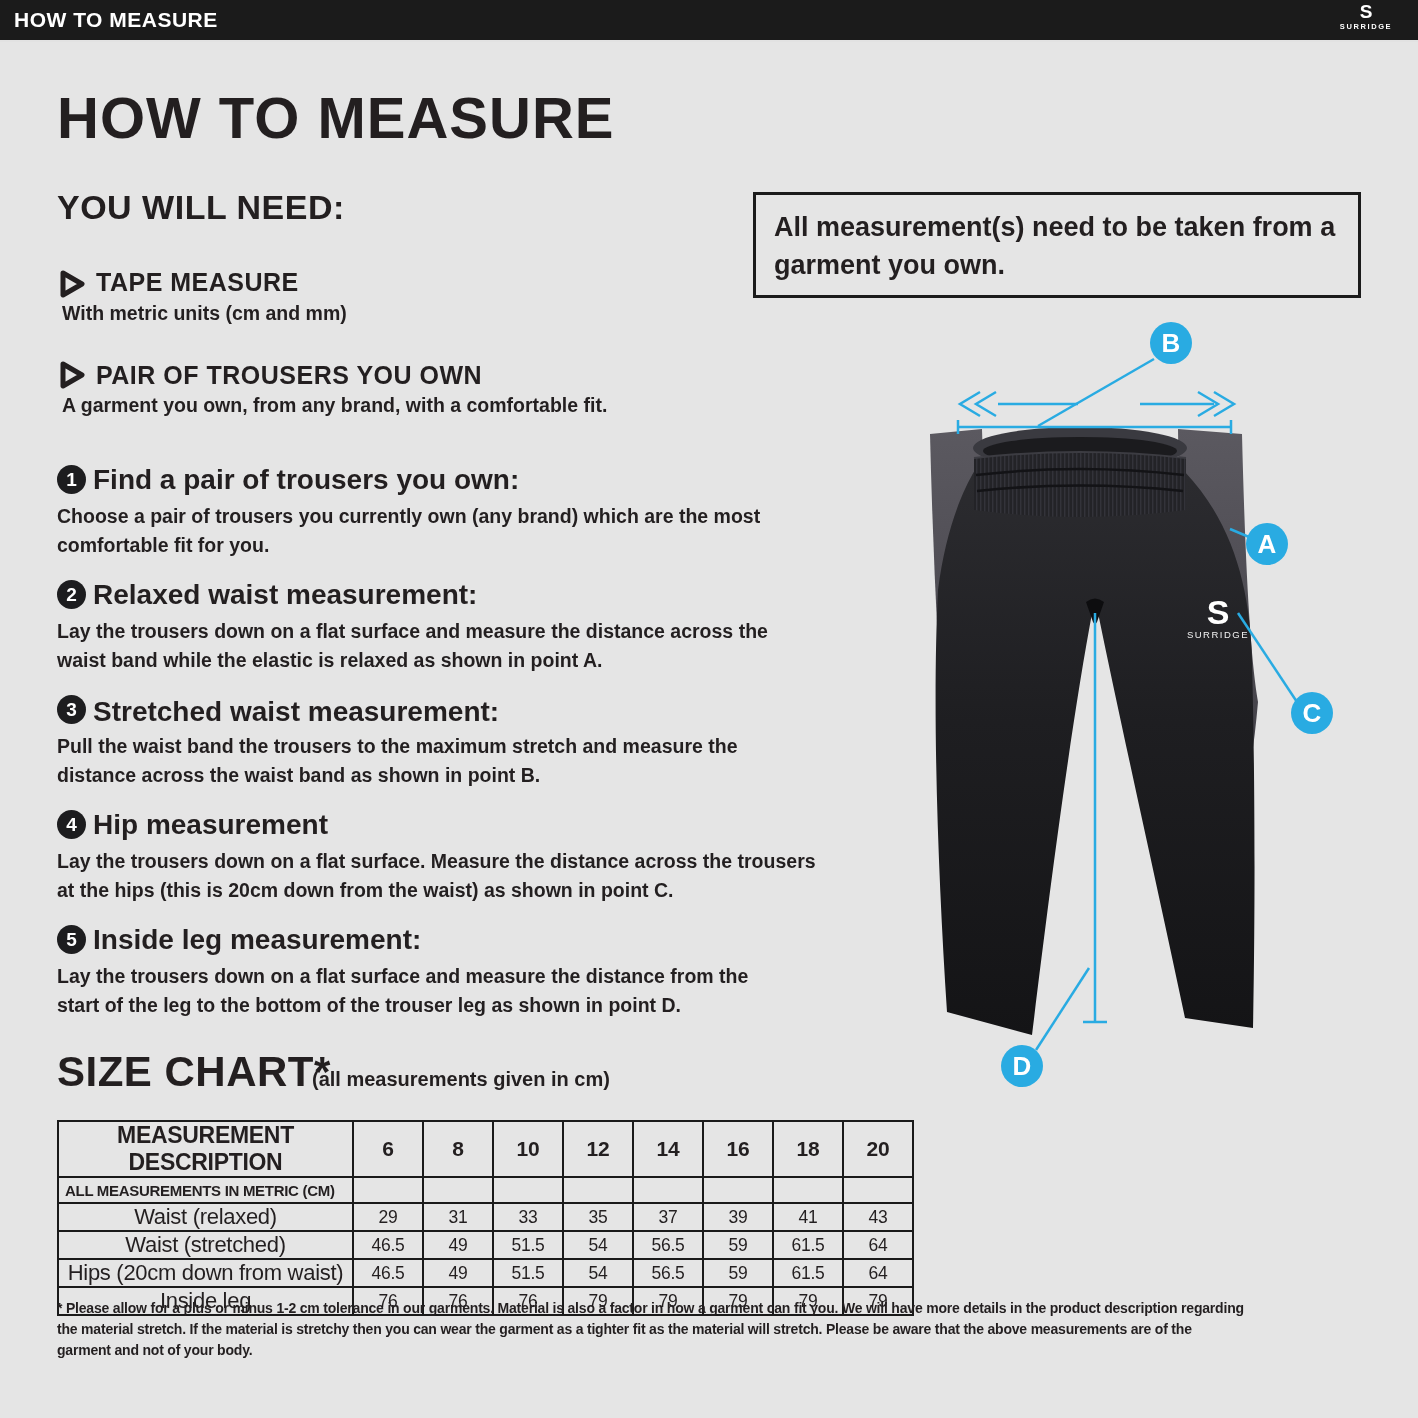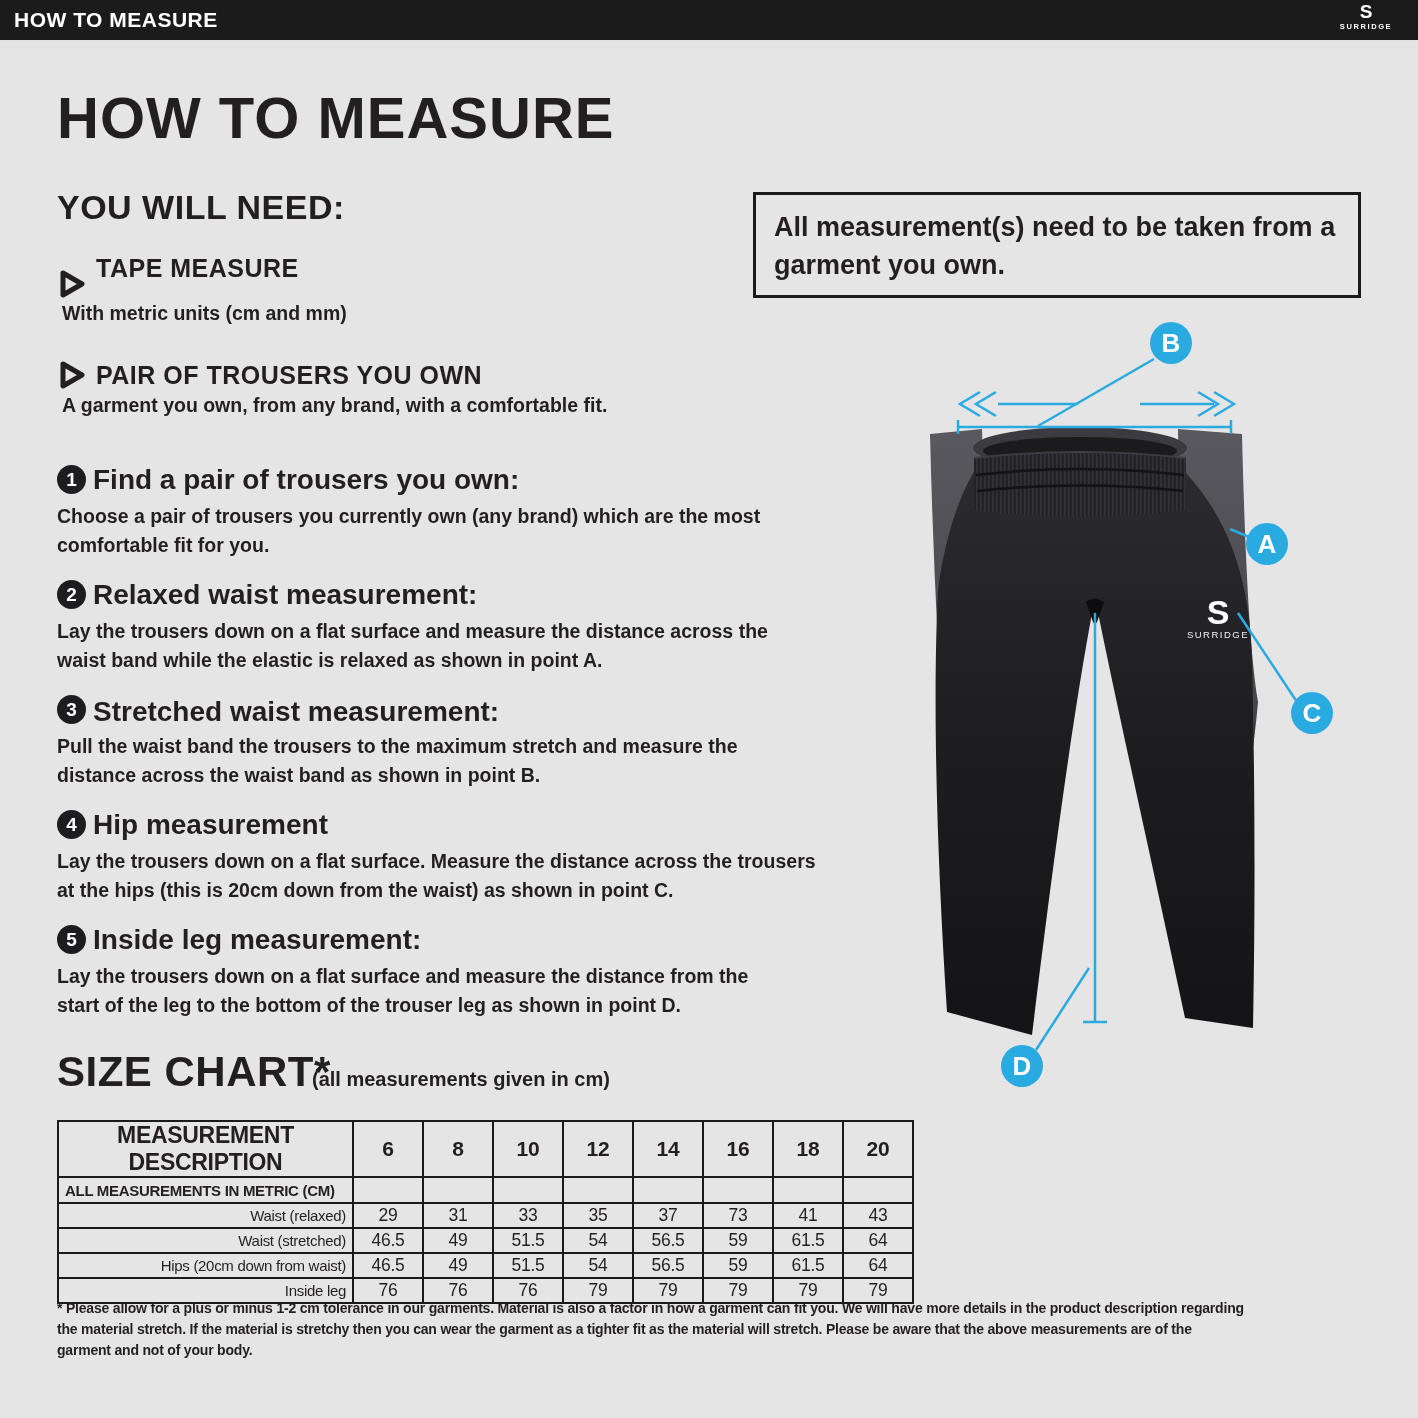--- a/index.html
+++ b/index.html
@@ -37,21 +37,21 @@
                 letter-spacing:-.3px; }
   table.sizes td, table.sizes th { border:2px solid #1a1a1a; padding:0 6px; }
   table.sizes col.desc { width:295px; }
   table.sizes col.val  { width:70px; }
   tr.hdr    { height:40px; }
   tr.hdr th.desc-h { text-align:center; font-size:23px; font-weight:700; }
   tr.hdr th.size-h { text-align:center; font-size:21px; font-weight:700; }
   tr.note   { height:26px; }
   tr.note td { font-size:15px; font-weight:700; text-align:left;margin-top:36px; }
   tr.datar  { height:25px; }
-  tr.datar td.lbl { font-size:15px; text-align:right; font-weight:400; }
+  tr.datar td.lbl { font-size:22px; text-align:center; font-weight:400; }
   tr.datar td.v   { font-size:17.5px; text-align:center; font-weight:400; }
 
   .footnote { position:absolute; left:57px; top:1298px; width:1188px; font-size:14px; font-weight:700;
               line-height:1.5; letter-spacing:-.2px; }
 
   .diagram { position:absolute; left:890px; top:310px; width:480px; height:800px; }
   .ann { stroke:#29abe2; stroke-width:2.5; fill:none; }
 </style>
 </head>
 <body>
@@ -66,21 +66,21 @@
     </div>
   </div>
 
   <div class="h1">HOW TO MEASURE</div>
   <div class="h2">YOU WILL NEED:</div>
 
   <div class="need-item">
     <svg class="tri" style="left:57px; top:269px;" viewBox="0 0 30 30">
       <polygon points="6,4 25,15 6,26" fill="none" stroke="#231f20" stroke-width="5" stroke-linejoin="round"></polygon>
     </svg>
-    <div class="need-label" style="left:96px; top:254px;">TAPE MEASURE</div>
+    <div class="need-label" style="left:96px; top:268px;">TAPE MEASURE</div>
     <div class="need-desc" style="left:62px; top:302px;">With metric units (cm and mm)</div>
   </div>
   <div class="need-item">
     <svg class="tri" style="left:57px; top:360px;" viewBox="0 0 30 30">
       <polygon points="6,4 25,15 6,26" fill="none" stroke="#231f20" stroke-width="5" stroke-linejoin="round"></polygon>
     </svg>
     <div class="need-label" style="left:96px; top:361px;">PAIR OF TROUSERS YOU OWN</div>
     <div class="need-desc" style="left:62px; top:394px;">A garment you own, from any brand, with a comfortable fit.</div>
   </div>
 
@@ -236,21 +236,21 @@
           <td></td>
           <td></td>
     </tr>
     <tr class="datar">
       <td class="lbl">Waist (relaxed)</td>
       <td class="v">29</td>
       <td class="v">31</td>
       <td class="v">33</td>
       <td class="v">35</td>
       <td class="v">37</td>
-      <td class="v">73</td>
+      <td class="v">39</td>
       <td class="v">41</td>
       <td class="v">43</td>
     </tr>
     <tr class="datar">
       <td class="lbl">Waist (stretched)</td>
       <td class="v">46.5</td>
       <td class="v">49</td>
       <td class="v">51.5</td>
       <td class="v">54</td>
       <td class="v">56.5</td>

